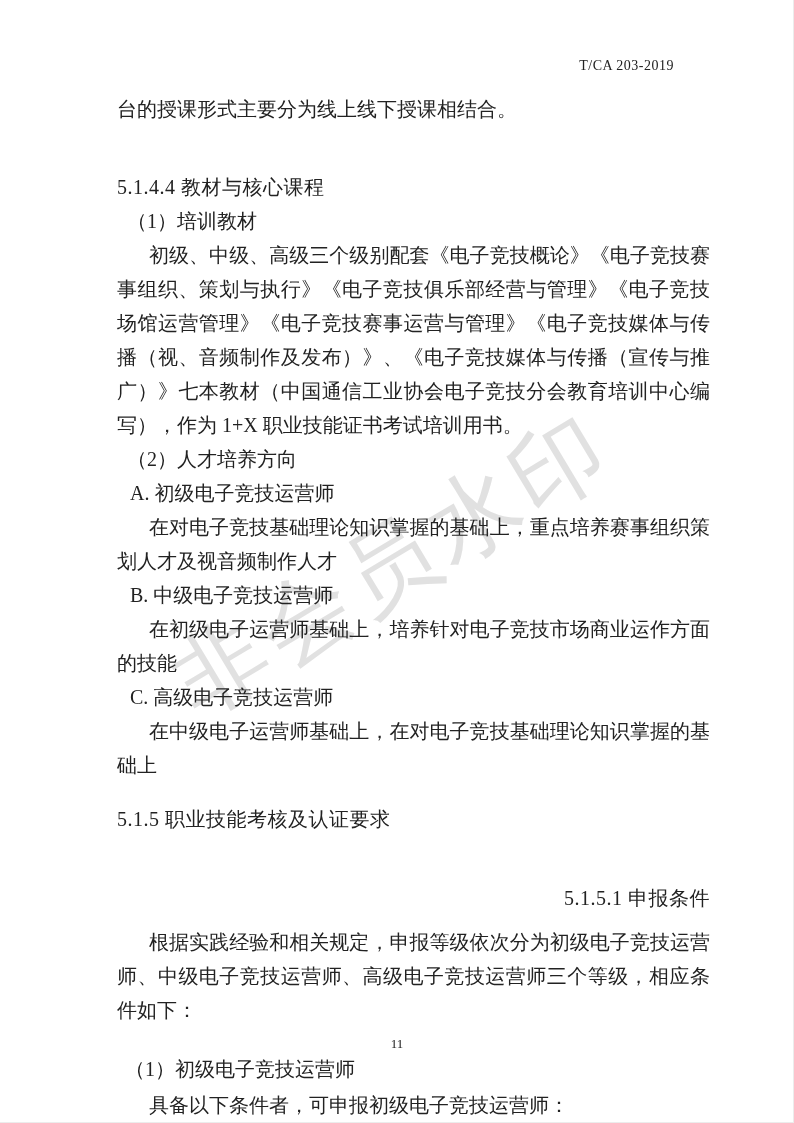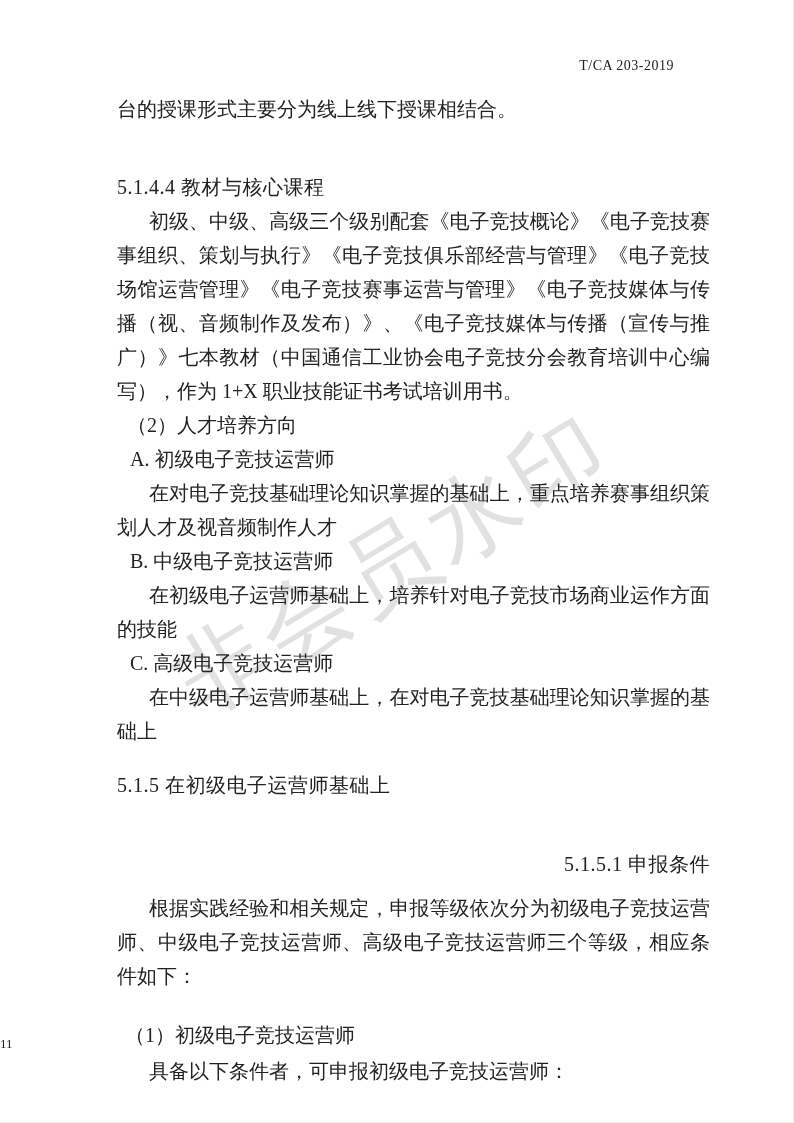--- a/index.html
+++ b/index.html
@@ -60,57 +60,58 @@
   .m8  { margin-top: 8px  !important; }
   .m45 { margin-top: 45px !important; text-align: right; }
   .m10 { margin-top: 10px !important; }
   .m25 { margin-top: 25px !important; }
   .m2  { margin-top: 2px  !important; }
   .page-number {
     position: absolute;
     top: 1036px;
     left: 0;
     width: 100%;
-    text-align: left;
+    text-align: center;
     font-size: 13px;
     z-index: 1;
   }
 </style>
 </head>
 <body>
 
 <div class="page">
 
   <div class="watermark">非会员水印</div>
 
   <div class="doc-header">T/CA 203-2019</div>
 
   <div class="content">
     <p class="p-cont">台的授课形式主要分为线上线下授课相结合。</p>
 
     <h3 class="h-sec m44">5.1.4.4 教材与核心课程</h3>
 
+    <p class="p-item">（1）培训教材</p>
 
     <p class="p-ind">初级、中级、高级三个级别配套《电子竞技概论》《电子竞技赛事组织、策划与执行》《电子竞技俱乐部经营与管理》《电子竞技场馆运营管理》《电子竞技赛事运营与管理》《电子竞技媒体与传播（视、音频制作及发布）》、《电子竞技媒体与传播（宣传与推广）》七本教材（中国通信工业协会电子竞技分会教育培训中心编写），作为 1+X 职业技能证书考试培训用书。</p>
 
     <p class="p-item">（2）人才培养方向</p>
 
     <p class="p-abc">A. 初级电子竞技运营师</p>
 
     <p class="p-ind">在对电子竞技基础理论知识掌握的基础上，重点培养赛事组织策划人才及视音频制作人才</p>
 
     <p class="p-abc">B. 中级电子竞技运营师</p>
 
     <p class="p-ind">在初级电子运营师基础上，培养针对电子竞技市场商业运作方面的技能</p>
 
     <p class="p-abc">C. 高级电子竞技运营师</p>
 
     <p class="p-ind">在中级电子运营师基础上，在对电子竞技基础理论知识掌握的基础上</p>
 
-    <h3 class="h-sec m20">5.1.5 在初级电子运营师基础上</h3>
+    <h3 class="h-sec m20">5.1.5 职业技能考核及认证要求</h3>
 
 
     <h3 class="h-sec m45">5.1.5.1 申报条件</h3>
 
     <p class="p-ind m10">根据实践经验和相关规定，申报等级依次分为初级电子竞技运营师、中级电子竞技运营师、高级电子竞技运营师三个等级，相应条件如下：</p>
 
     <h4 class="h-sub m25">（1）初级电子竞技运营师</h4>
 
     <p class="p-ind m2">具备以下条件者，可申报初级电子竞技运营师：</p>
   </div>

